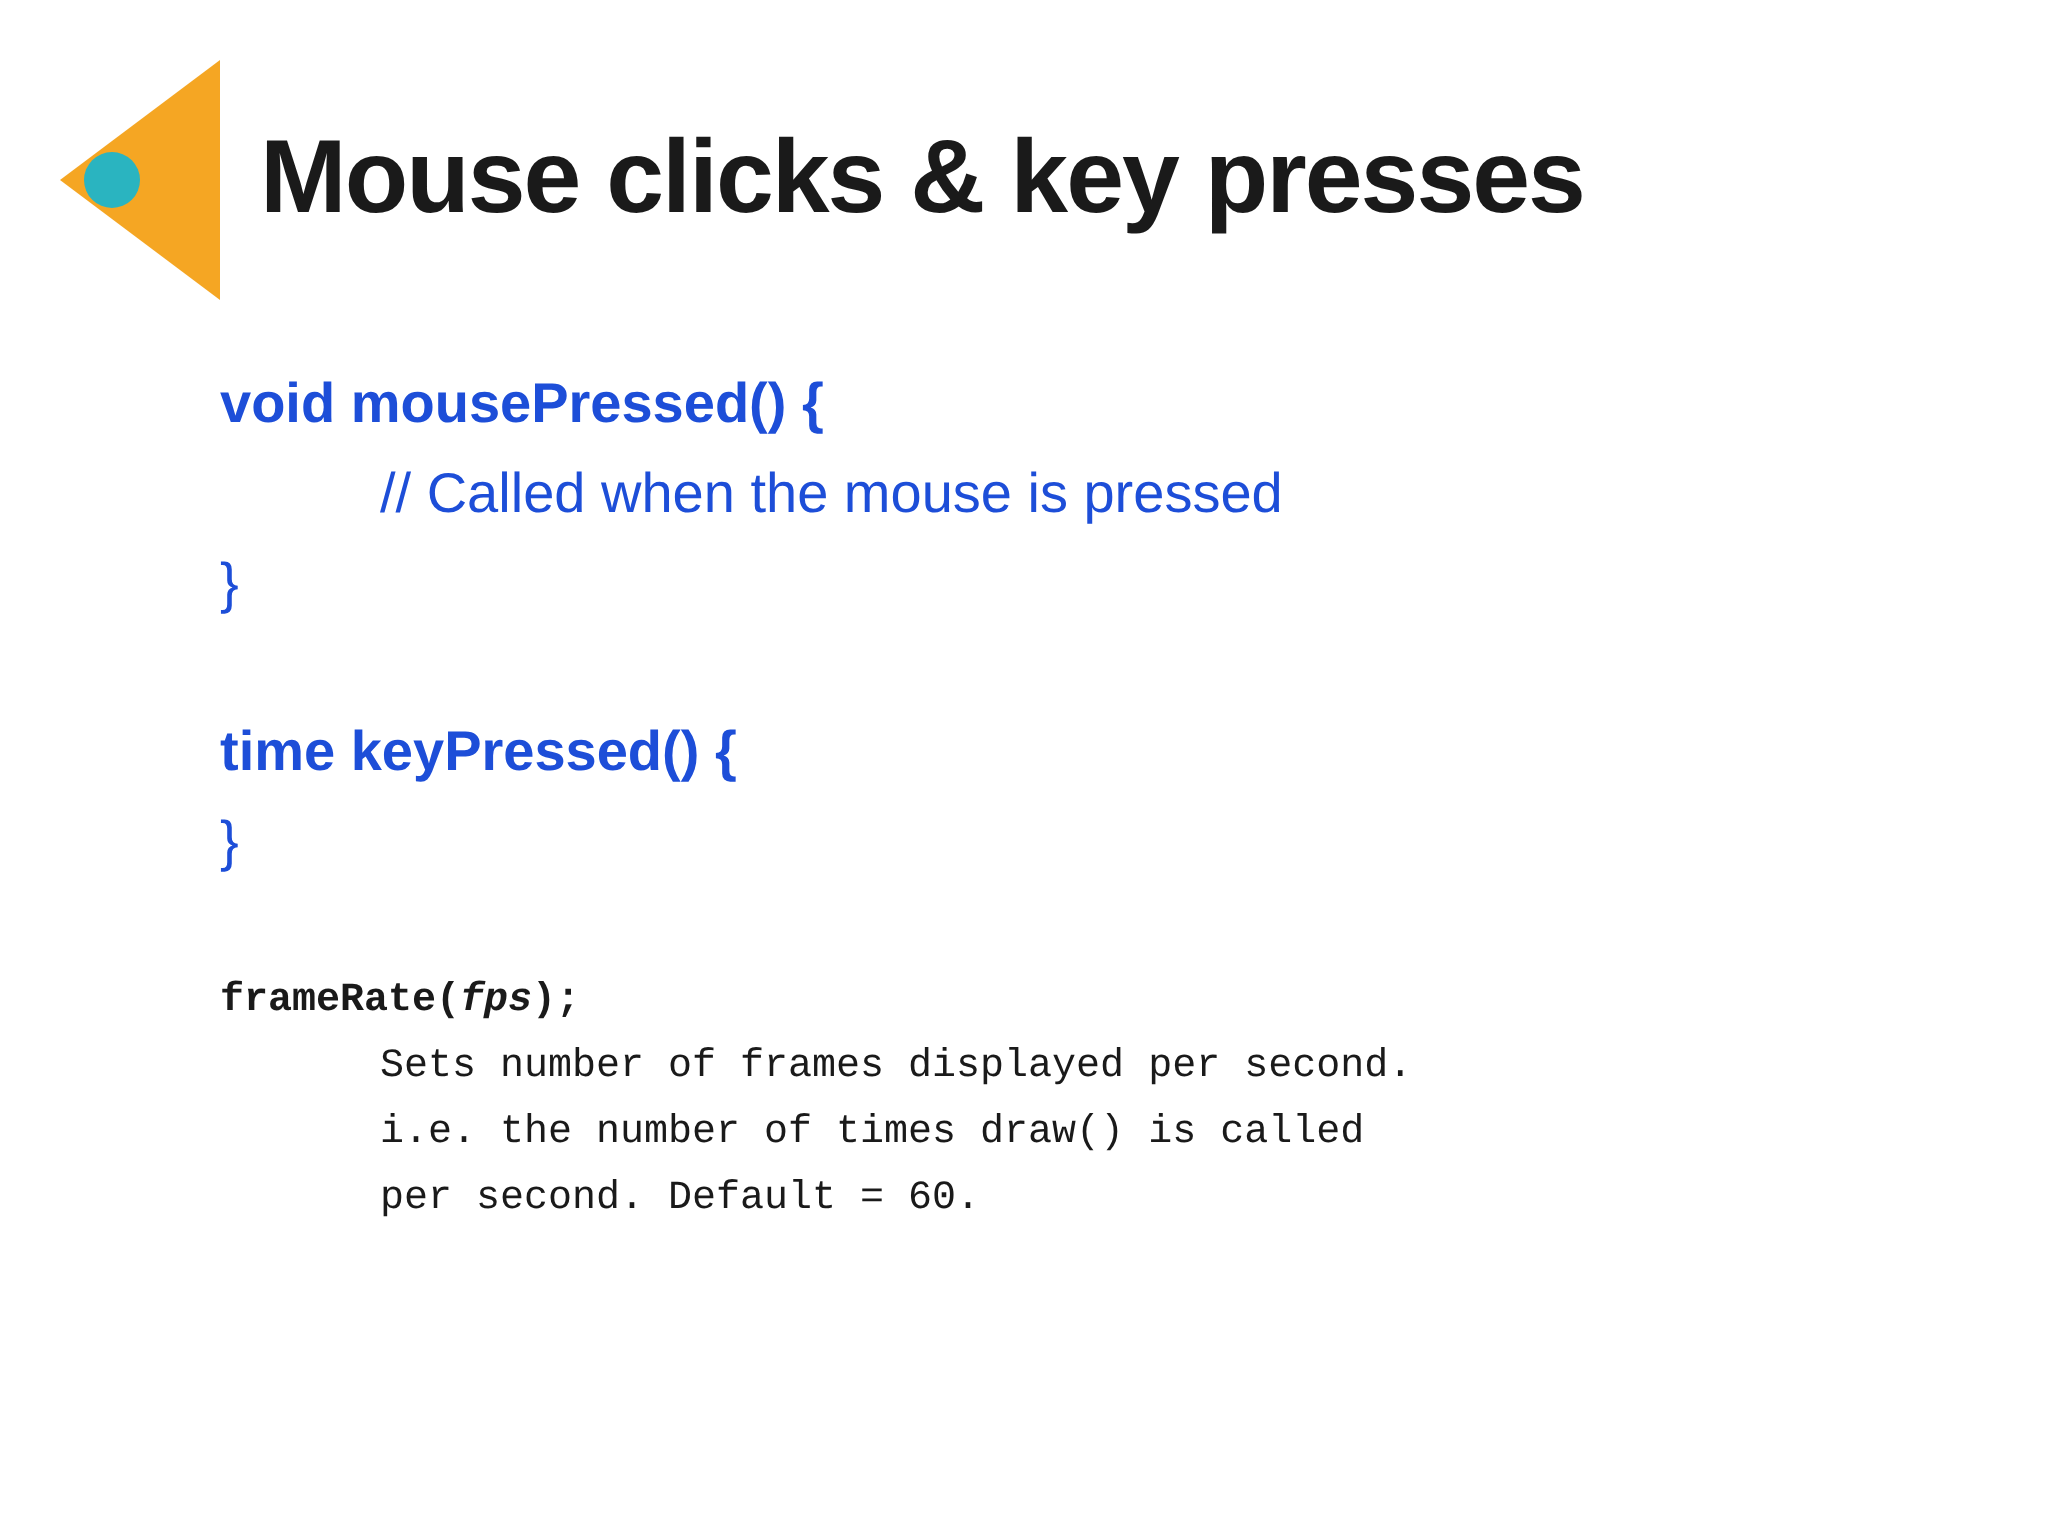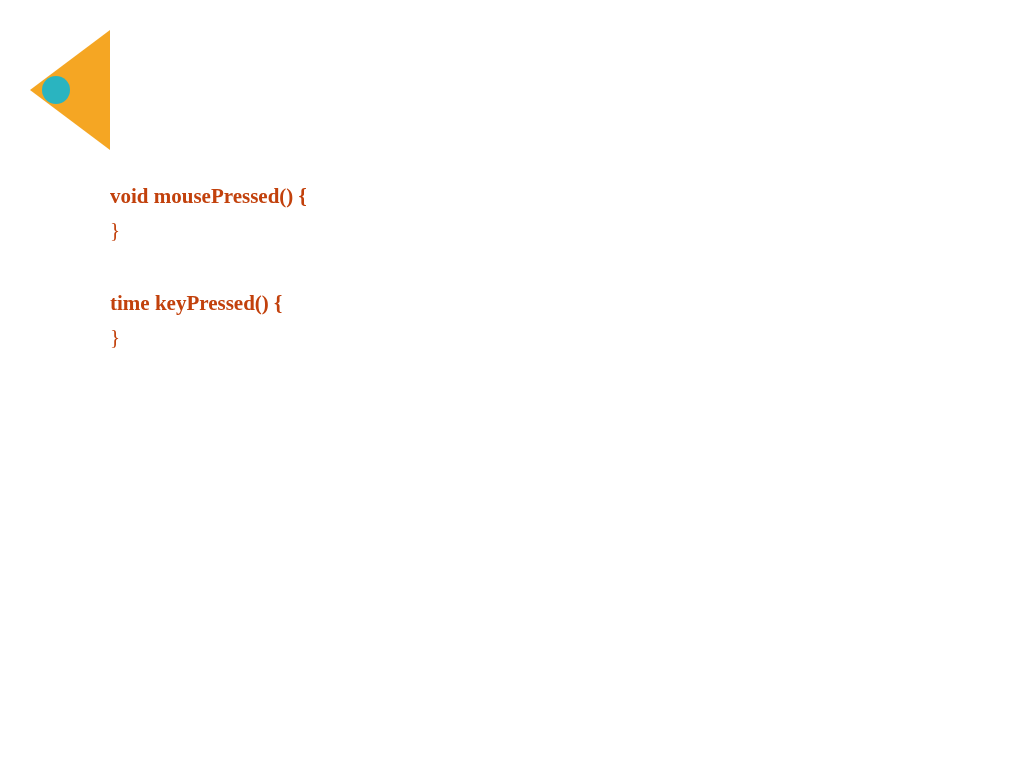--- a/index.html
+++ b/index.html
@@ -61,24 +61,24 @@
       line-height: 1.1;
       letter-spacing: -1px;
     }
 
     
     .content {
       padding: 10px 80px 20px 110px;
     }
 
     .code-block {
-      font-family: Liberation Serif, serif;
-      font-size: 21px;
+      font-family: Liberation Sans, sans-serif;
+      font-size: 28px;
       line-height: 1.6;
-      color: #c2410c;
+      color: #1d4ed8;
       margin-bottom: 40px;
     }
 
     .code-block .keyword {
       font-weight: bold;
     }
 
     .code-block .comment {
       font-weight: normal;
     }
@@ -103,36 +103,54 @@
     }
   </style>
 </head>
 <body>
 
 <div class="header">
   <div class="logo-container">
     <div class="triangle"></div>
     <div class="circle"></div>
   </div>
+  <h1 class="page-title">Mouse clicks &amp; key presses</h1>
 </div>
 
 <div class="content">
 
   <div class="code-block">
     <div>
       <span class="keyword">void mousePressed() {</span>
+    </div>
+    <div class="indent">
+      <span class="comment">// Called when the mouse is pressed</span>
     </div>
     <div>
       <span>}</span>
     </div>
   </div>
 
   <div class="code-block">
     <div>
       <span class="keyword">time keyPressed() {</span>
     </div>
     <div>
       <span>}</span>
     </div>
   </div>
 
+  <div class="framerate-block">
+    <div>
+      <span class="keyword">frameRate(<em>fps</em>);</span>
+    </div>
+    <div class="indent">
+      <span>Sets number of frames displayed per second.</span>
+    </div>
+    <div class="indent">
+      <span>i.e. the number of times draw() is called</span>
+    </div>
+    <div class="indent">
+      <span>per second. Default = 60.</span>
+    </div>
+  </div>
 
 </div>
 
 </body></html>

